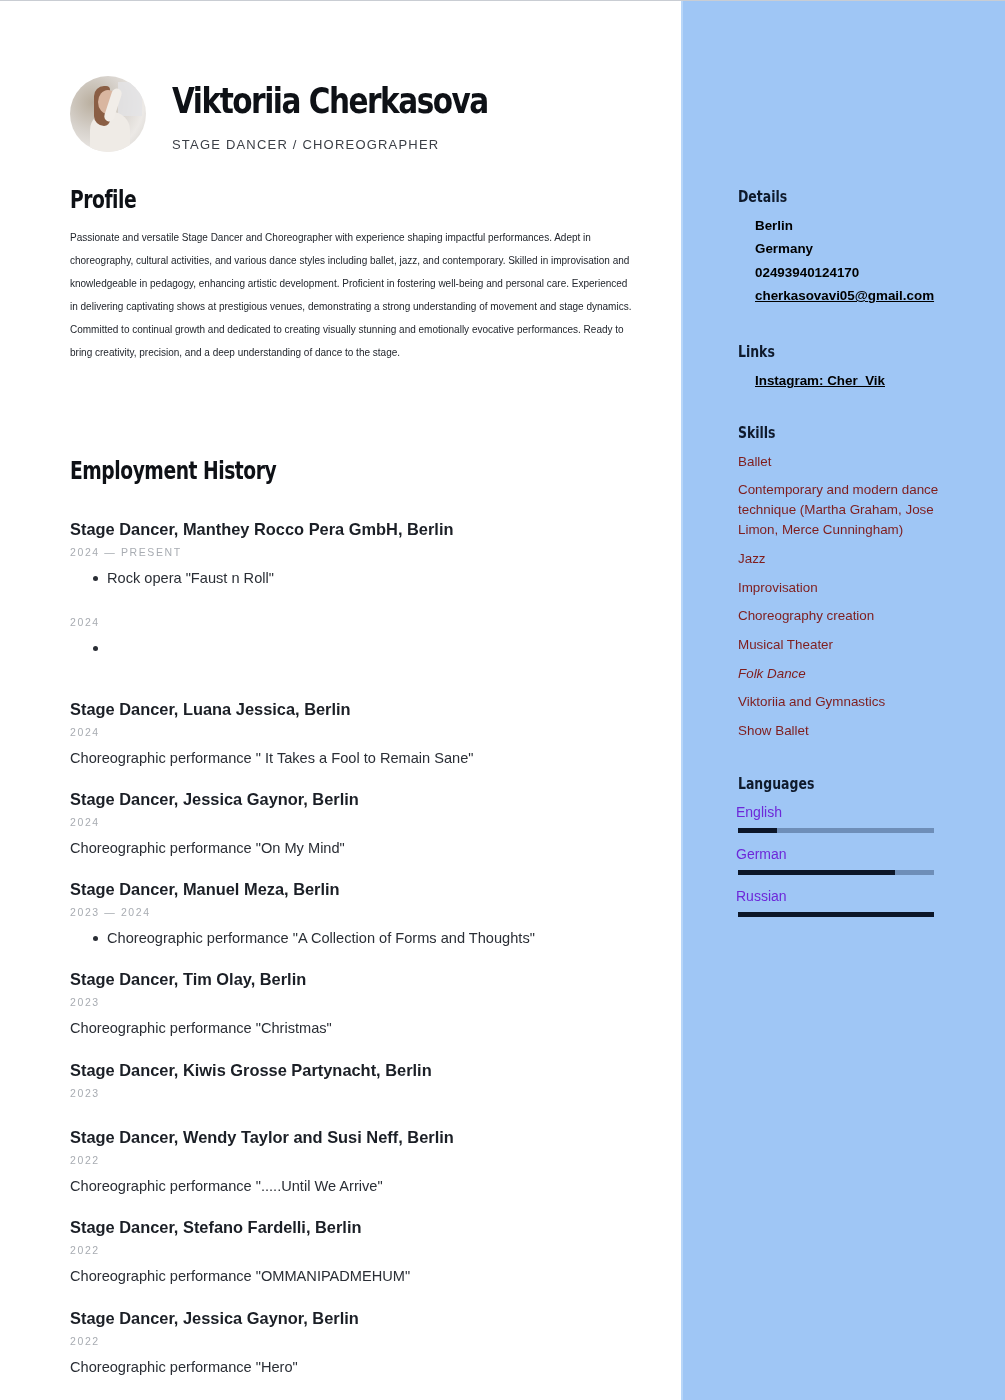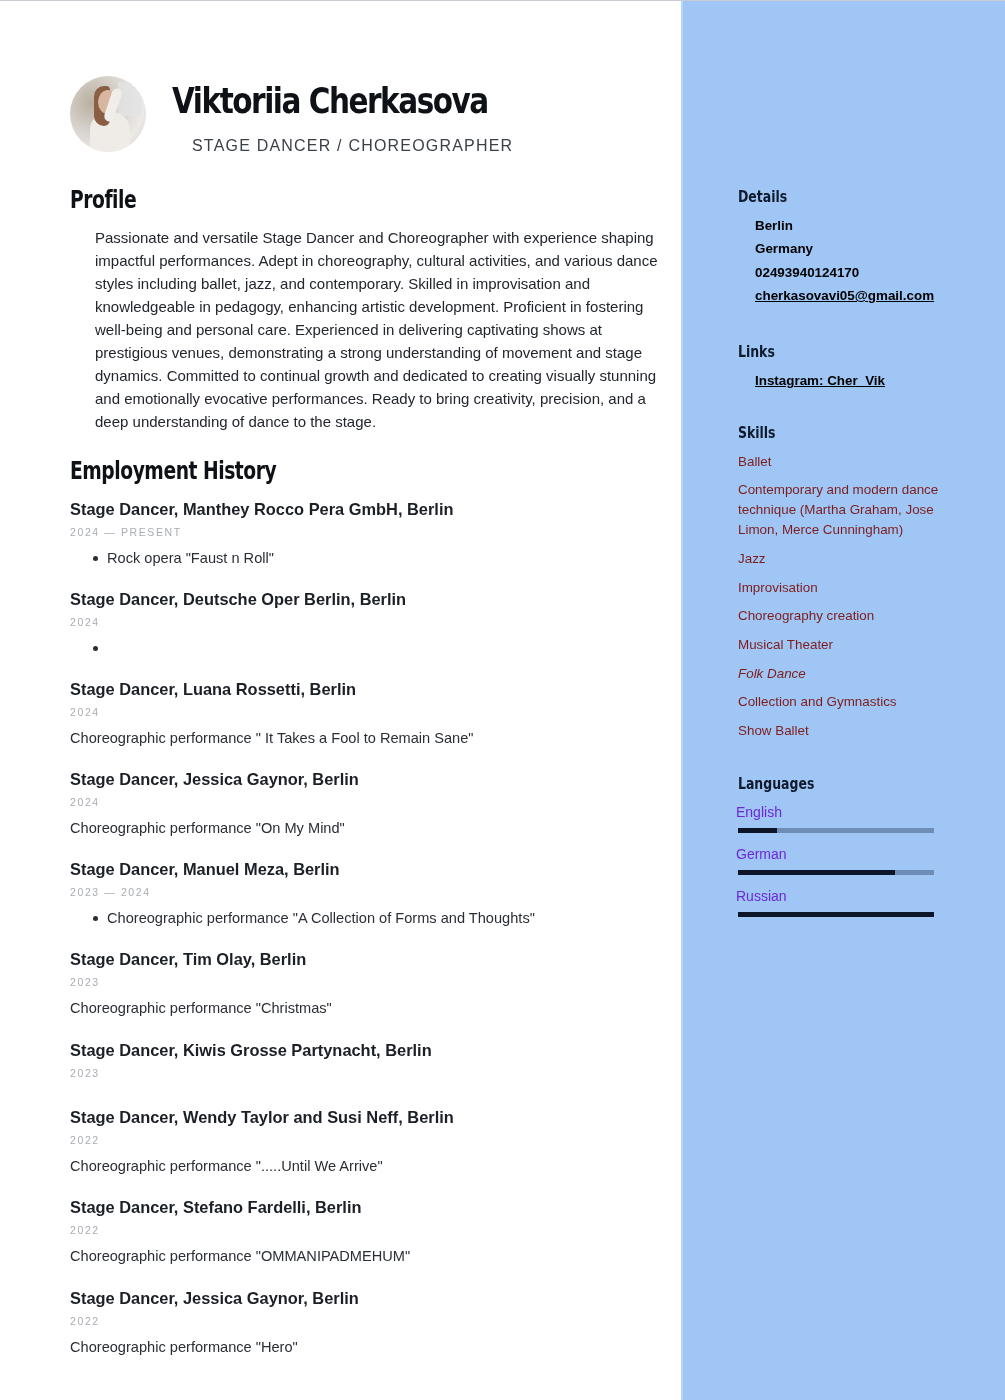--- a/index.html
+++ b/index.html
@@ -12,27 +12,27 @@
   .avatar { position: absolute; left: 70px; top: 76px; width: 76px; height: 76px; border-radius: 50%; overflow: hidden;
     background: radial-gradient(circle at 30% 35%, #b9ae9e 0%, #d7d2cc 40%, #ece9e6 70%, #d0ccc7 100%); }
   .avatar .torso { position: absolute; left: 20px; top: 36px; width: 40px; height: 50px; border-radius: 18px 18px 4px 4px; background: #efebe6; }
   .avatar .head { position: absolute; left: 28px; top: 14px; width: 20px; height: 24px; border-radius: 50%; background: #d9b6a0; }
   .avatar .hair { position: absolute; left: 24px; top: 10px; width: 16px; height: 40px; border-radius: 10px 4px 6px 10px; background: #8a5e44; }
   .avatar .arm { position: absolute; left: 38px; top: 12px; width: 10px; height: 34px; border-radius: 6px; background: #f1ede8; transform: rotate(18deg); }
   .avatar .bldg { position: absolute; left: 48px; top: 6px; width: 24px; height: 34px; background: #e3e3e6; opacity: .8; }
 
   .name { position: absolute; left: 172px; top: 80px; font-family: "DejaVu Sans", sans-serif; font-weight: bold; font-size: 36px;
     letter-spacing: -1.8px; color: #0e1116; transform: scaleX(0.82); transform-origin: left top; white-space: nowrap; }
-  .job-title { position: absolute; left: 172px; top: 137px; font-size: 16px; letter-spacing: 1.2px; color: #3b3f46; white-space: nowrap; margin-left: 20px; }
+  .job-title { position: absolute; left: 172px; top: 137px; font-size: 13px; letter-spacing: 1.2px; color: #3b3f46; white-space: nowrap; }
 
   .section-heading { position: absolute; left: 70px; font-family: "DejaVu Sans", sans-serif; font-weight: bold; font-size: 24px;
     color: #0e1116; transform: scaleX(0.78); transform-origin: left top; white-space: nowrap; letter-spacing: -0.6px; }
-  .profile-text { position: absolute; left: 70px; top: 226px; width: 565px; font-size: 15px; line-height: 23px; color: #22262d; margin-left: 25px; }
+  .profile-text { position: absolute; left: 70px; top: 226px; width: 565px; font-size: 10px; line-height: 23px; color: #22262d; }
 
-  .job { position: absolute; left: 70px; width: 580px; }
+  .job { position: absolute; left: 70px; width: 580px; margin-top: 20px; }
   .job-heading { font-size: 16.4px; font-weight: bold; color: #1b1f26; white-space: nowrap; line-height: 20px; }
   .job-dates { font-size: 10.5px; letter-spacing: 1.6px; color: #a8acb2; margin-top: 6px; line-height: 14px; white-space: nowrap; }
   .job-desc { font-size: 14.6px; color: #2a2e35; margin-top: 9px; line-height: 20px; white-space: nowrap; }
   .job-bullet { font-size: 14.6px; color: #2a2e35; margin-top: 9px; line-height: 20px; padding-left: 37px; position: relative; white-space: nowrap; }
   .job-bullet .dot { position: absolute; left: 23px; top: 8px; width: 5px; height: 5px; border-radius: 50%; background: #2a2e35; }
 
   
   .sidebar { position: absolute; left: 681px; top: 0; width: 324px; height: 1400px; background: #9fc6f5; }
   .sidebar::before { content: ""; position: absolute; left: 0; top: 0; width: 2px; height: 100%; background: #b8d6f8; }
   .sb-heading { position: absolute; left: 57px; font-family: "DejaVu Sans", sans-serif; font-weight: bold; font-size: 16px;
@@ -65,27 +65,26 @@
 
   <div class="section-heading" style="top:457px;">Employment History</div>
 
   <div class="job" style="top:499px;">
     <div class="job-heading">Stage Dancer, Manthey Rocco Pera GmbH, Berlin</div>
     <div class="job-dates">2024 — PRESENT</div>
     <div class="job-bullet"><span class="dot"></span><span>Rock opera "Faust n Roll"</span></div>
   </div>
 
   <div class="job" style="top:589px;">
-    <div class="job-heading">Stage Dancer, Deutsche Oper Berlin, Berlin</div>
     <div class="job-dates">2024</div>
     <div class="job-bullet"><span class="dot"></span></div>
   </div>
 
   <div class="job" style="top:679px;">
-    <div class="job-heading">Stage Dancer, Luana Rossetti, Berlin</div>
+    <div class="job-heading">Stage Dancer, Luana Jessica, Berlin</div>
     <div class="job-dates">2024</div>
     <div class="job-desc">Choreographic performance " It Takes a Fool to Remain Sane"</div>
   </div>
 
   <div class="job" style="top:769px;">
     <div class="job-heading">Stage Dancer, Jessica Gaynor, Berlin</div>
     <div class="job-dates">2024</div>
     <div class="job-desc">Choreographic performance "On My Mind"</div>
   </div>
 
@@ -136,21 +135,21 @@
   <div class="sb-text sb-link" style="top:371px;">Instagram: Cher_Vik</div>
 
   <div class="sb-heading" style="top:423px;">Skills</div>
   <div class="sb-skill" style="top:452px;">Ballet</div>
   <div class="sb-skill" style="top:480px;">Contemporary and modern dance technique (Martha Graham, Jose Limon, Merce Cunningham)</div>
   <div class="sb-skill" style="top:549px;">Jazz</div>
   <div class="sb-skill" style="top:578px;">Improvisation</div>
   <div class="sb-skill" style="top:606px;">Choreography creation</div>
   <div class="sb-skill" style="top:635px;">Musical Theater</div>
   <div class="sb-skill" style="top:664px;font-style:italic;">Folk Dance</div>
-  <div class="sb-skill" style="top:692px;">Collection and Gymnastics</div>
+  <div class="sb-skill" style="top:692px;">Viktoriia and Gymnastics</div>
   <div class="sb-skill" style="top:721px;">Show Ballet</div>
 
   <div class="sb-heading" style="top:774px;">Languages</div>
 
   <div class="lang-label" style="top:802px;">English</div>
   <div class="lang-track" style="top:828px;">
       <div class="lang-fill" style="width: 20%;"></div>
     </div>
 
   <div class="lang-label" style="top:844px;">German</div>

